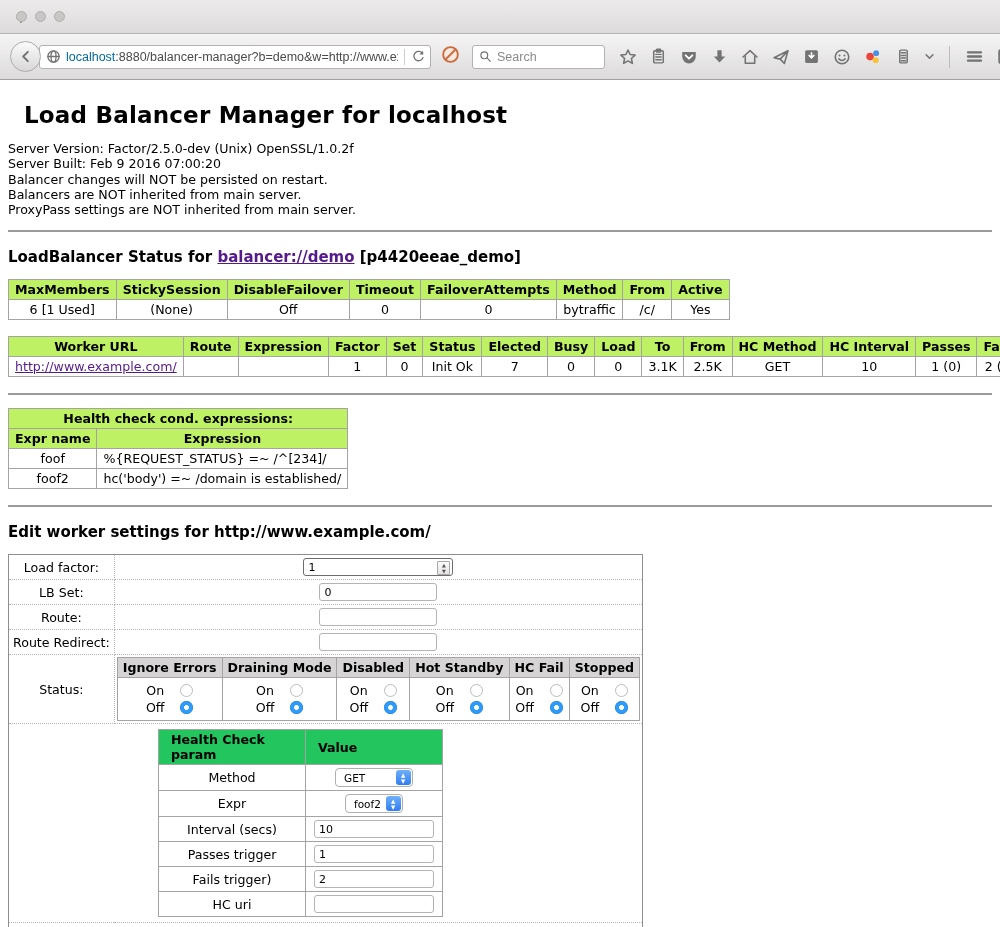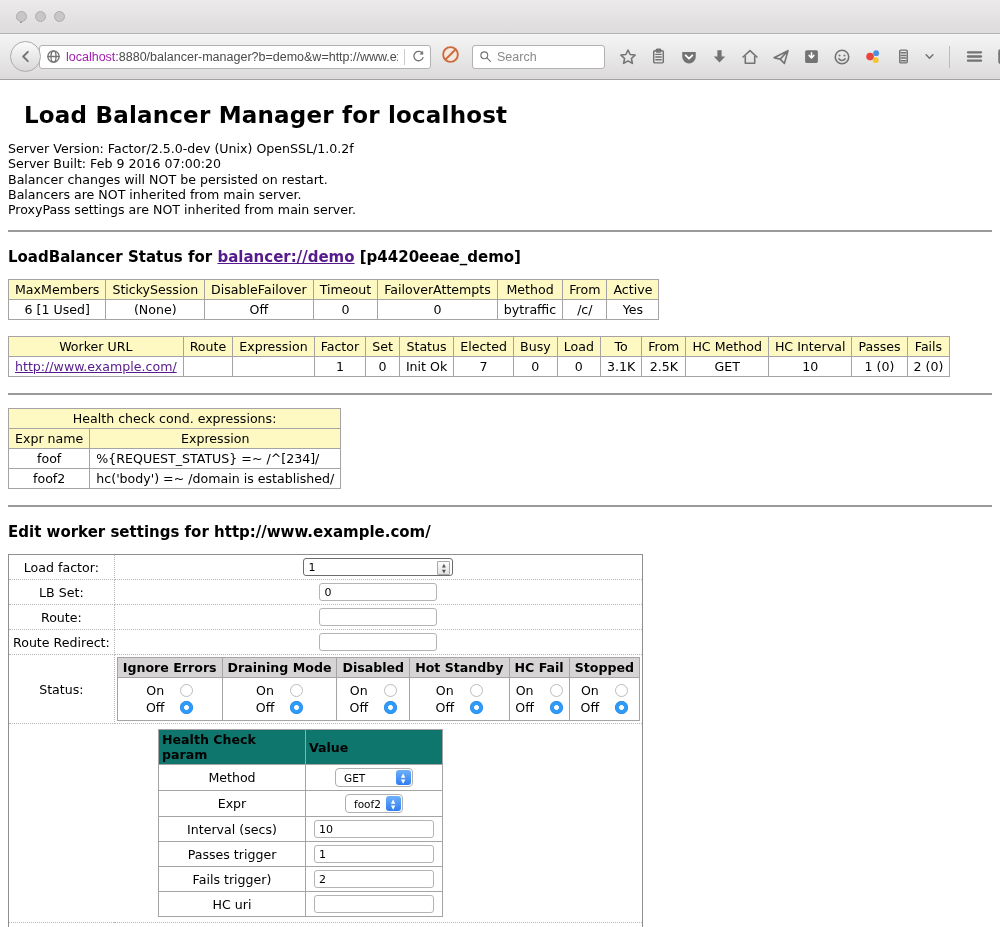--- a/index.html
+++ b/index.html
@@ -20,41 +20,41 @@
 
   .navbar{height:46px;background:linear-gradient(#f6f5f5,#dcdada);border-bottom:1px solid #a3a1a1;
           display:flex;align-items:center;padding:0 10px;box-sizing:border-box;
           font-family:"Liberation Sans",sans-serif;}
   .back-btn{width:29px;height:29px;border-radius:50%;background:linear-gradient(#fbfbfb,#d9d7d7);
             border:1px solid #adabab;display:flex;align-items:center;justify-content:center;flex:none;z-index:2;}
   .urlbar{height:24px;background:#fff;border:1px solid #b3b1b1;border-radius:3px;margin-left:-2px;
           width:392px;display:flex;align-items:center;padding:0 4px 0 6px;box-sizing:border-box;flex:none;}
   .urlbar .globe{flex:none;margin-right:5px;}
   .url-text{flex:1;font-size:12.5px;white-space:nowrap;overflow:hidden;}
-  .url-domain{color:#a21caf;}
+  .url-domain{color:#0369a1;}
   .url-rest{color:#4a4a4a;}
   .url-sep{width:1px;height:16px;background:#ccc;margin:0 6px;flex:none;}
   .block-btn{margin-left:10px;flex:none;}
   .searchbar{height:24px;background:#fff;border:1px solid #b3b1b1;border-radius:3px;width:133px;
              display:flex;align-items:center;padding:0 6px;box-sizing:border-box;margin-left:12px;flex:none;}
   .search-ph{color:#8a8a8a;font-size:12.5px;margin-left:5px;}
   .navicons{display:flex;align-items:center;margin-left:14px;gap:13px;flex:none;}
   .navicons .icn{display:flex;align-items:center;justify-content:center;}
   .toolbar-sep{width:1px;height:22px;background:#bdbbbb;margin:0 2px;}
 
   
   .page{padding:2px 8px 0 8px;color:#000;}
   h1.ptitle{font-size:23px;margin:20px 0 13px 16px;letter-spacing:.2px;}
   .sinfo div{font-size:12.6px;line-height:15.3px;}
   hr.rule{border:none;height:2px;background:#9b9999;margin:13px 0;}
   h3.shead{font-size:15px;margin:16px 0 13px 0;}
   h3 a, td a{color:#551a8b;text-decoration:underline;}
 
   table.tbl{border-collapse:collapse;font-size:12.6px;margin:4px 0 16px 0;border:1px solid #8f8d8d;}
-  table.tbl th{background:#fef9c3;font-weight:normal;}
+  table.tbl th{background:#bef264;font-weight:bold;}
   table.tbl th, table.tbl td{border:1px solid #a5a3a3;padding:2px 6px;text-align:center;white-space:nowrap;}
   table.tbl td.left{text-align:left;}
 
   
   table.form-tbl{border-collapse:collapse;font-size:12.6px;border:1px solid #8f8d8d;width:562px;margin-top:10px;}
   table.form-tbl > tbody > tr > td{border:1px dotted #b7b5b5;padding:3px 4px;text-align:center;}
   td.flabel{width:100px;white-space:nowrap;}
   .inputbox{display:inline-block;position:relative;height:18px;width:118px;border:1px solid #b5b3b3;
             border-radius:3px;background:#fff;font-size:11px;text-align:left;line-height:17px;
             padding-left:4px;box-sizing:border-box;vertical-align:middle;}
@@ -64,21 +64,21 @@
            text-align:center;border-radius:1px;}
   table.status-tbl{border-collapse:collapse;font-size:12.6px;width:100%;border:1px solid #8f8d8d;padding-left:40px;}
   table.status-tbl th{background:#d6d4d4;border:1px solid #a5a3a3;padding:2px 5px;white-space:nowrap;}
   table.status-tbl td{border:1px solid #a5a3a3;padding:4px 2px;text-align:center;}
   .radio-line{display:flex;align-items:center;justify-content:center;gap:16px;line-height:17px;}
   .radio{display:inline-block;width:13px;height:13px;border-radius:50%;box-sizing:border-box;
          background:#fff;border:1px solid #bdbbbb;}
   .radio.checked{border:none;background:radial-gradient(circle at 50% 50%, #fff 0 2.1px, #2e9bf8 2.8px 100%);
                  box-shadow:0 0 0 .5px #1d7fe0 inset;}
   table.hc-tbl{border-collapse:collapse;font-size:12.6px;border:1px solid #8f8d8d;margin:2px 0 2px 145px;}
-  table.hc-tbl th{background:#0f766e;border:1px solid #a5a3a3;padding:2px 3px;}
+  table.hc-tbl th{background:#22c55e;border:1px solid #a5a3a3;padding:2px 12px;}
   table.hc-tbl td{border:1px solid #a5a3a3;padding:3px 4px;text-align:center;}
   table.hc-tbl td.hlabel{width:138px;}
   table.hc-tbl td.hval{width:128px;}
   table.hc-tbl td.hval .inputbox{width:120px;}
   .mac-select{display:inline-flex;align-items:center;height:19px;border:1px solid #b0aeae;border-radius:4px;
               background:#fff;box-sizing:border-box;vertical-align:middle;}
   .mac-select .sel-label{flex:1;font-size:10.5px;padding:0 4px 0 8px;text-align:left;}
   .sel-arrows{width:15px;height:15px;margin-right:1.5px;border-radius:3px;flex:none;
               background:linear-gradient(#6fb0f9,#2f7df2);color:#fff;font-size:5.5px;line-height:6px;
               display:flex;flex-direction:column;align-items:center;justify-content:center;}

